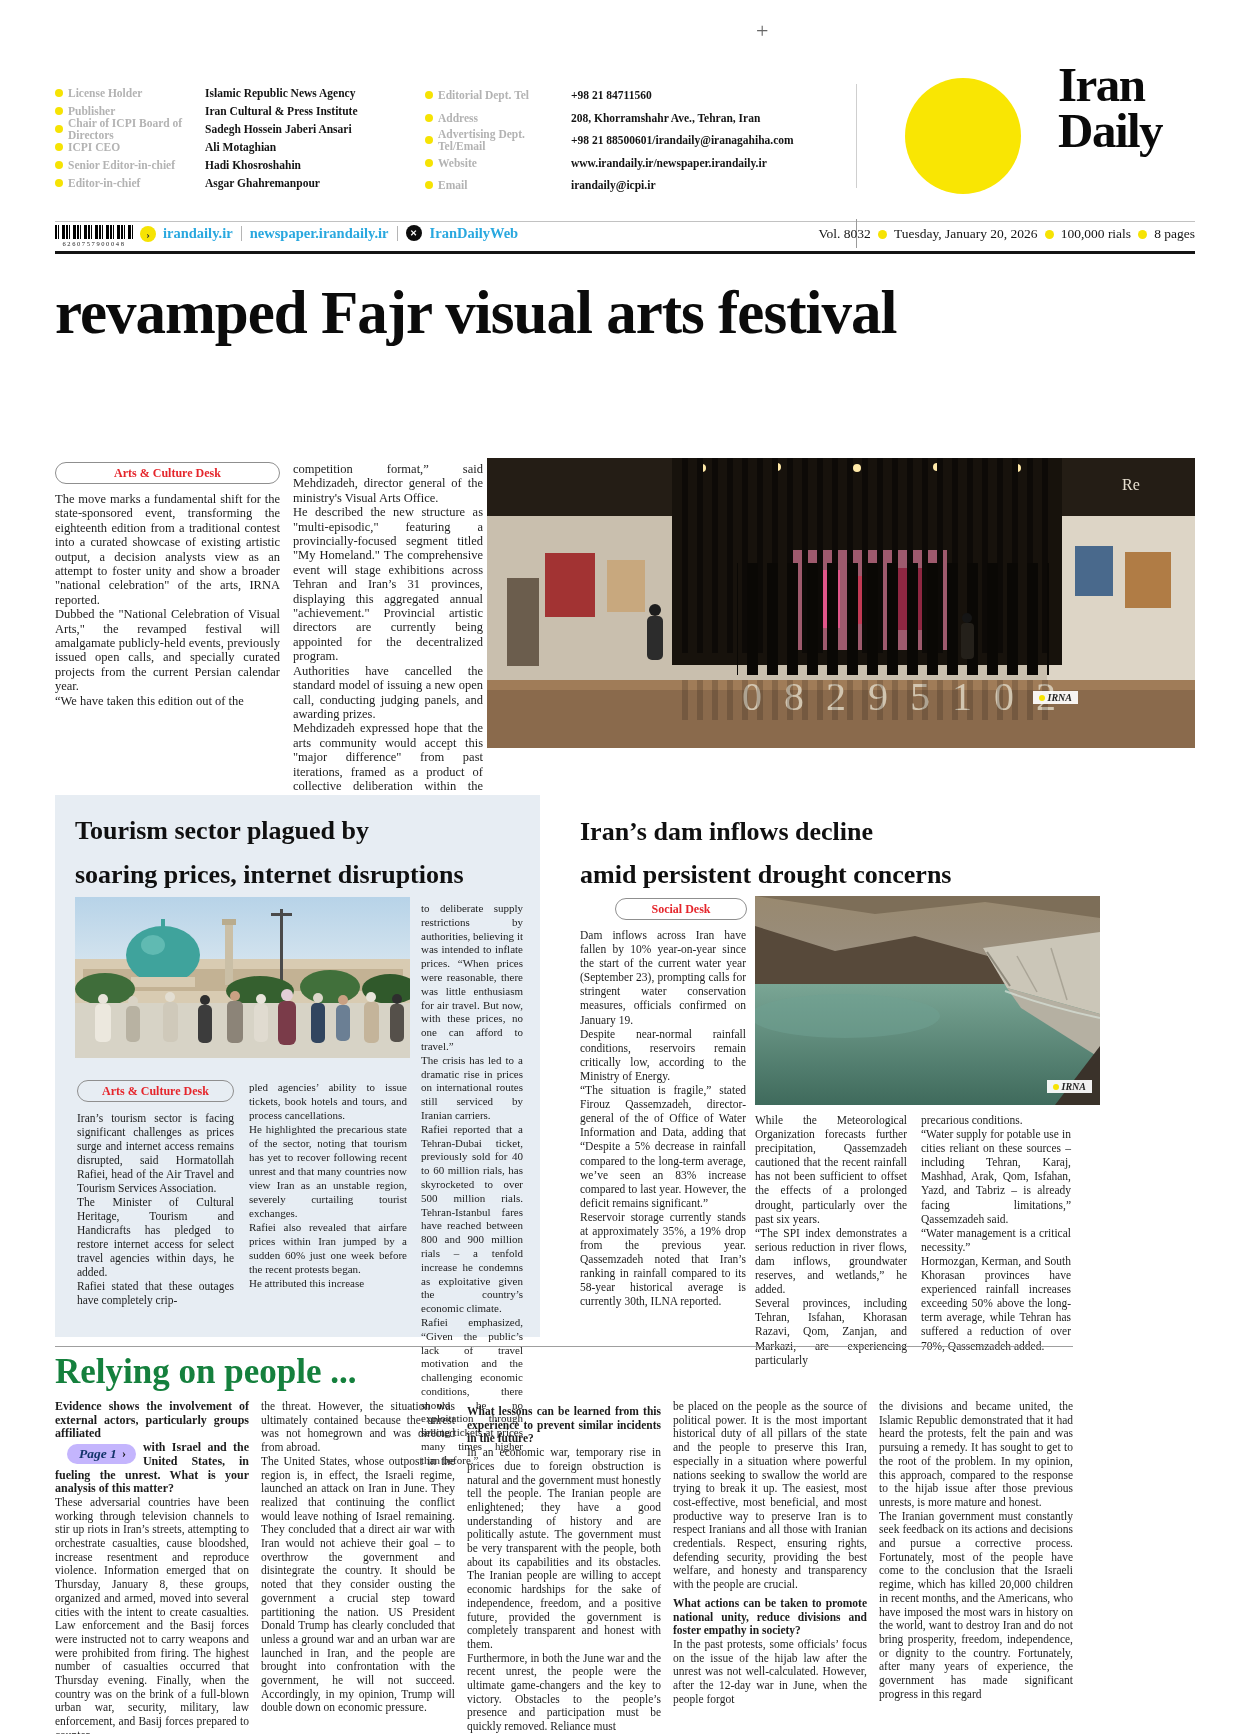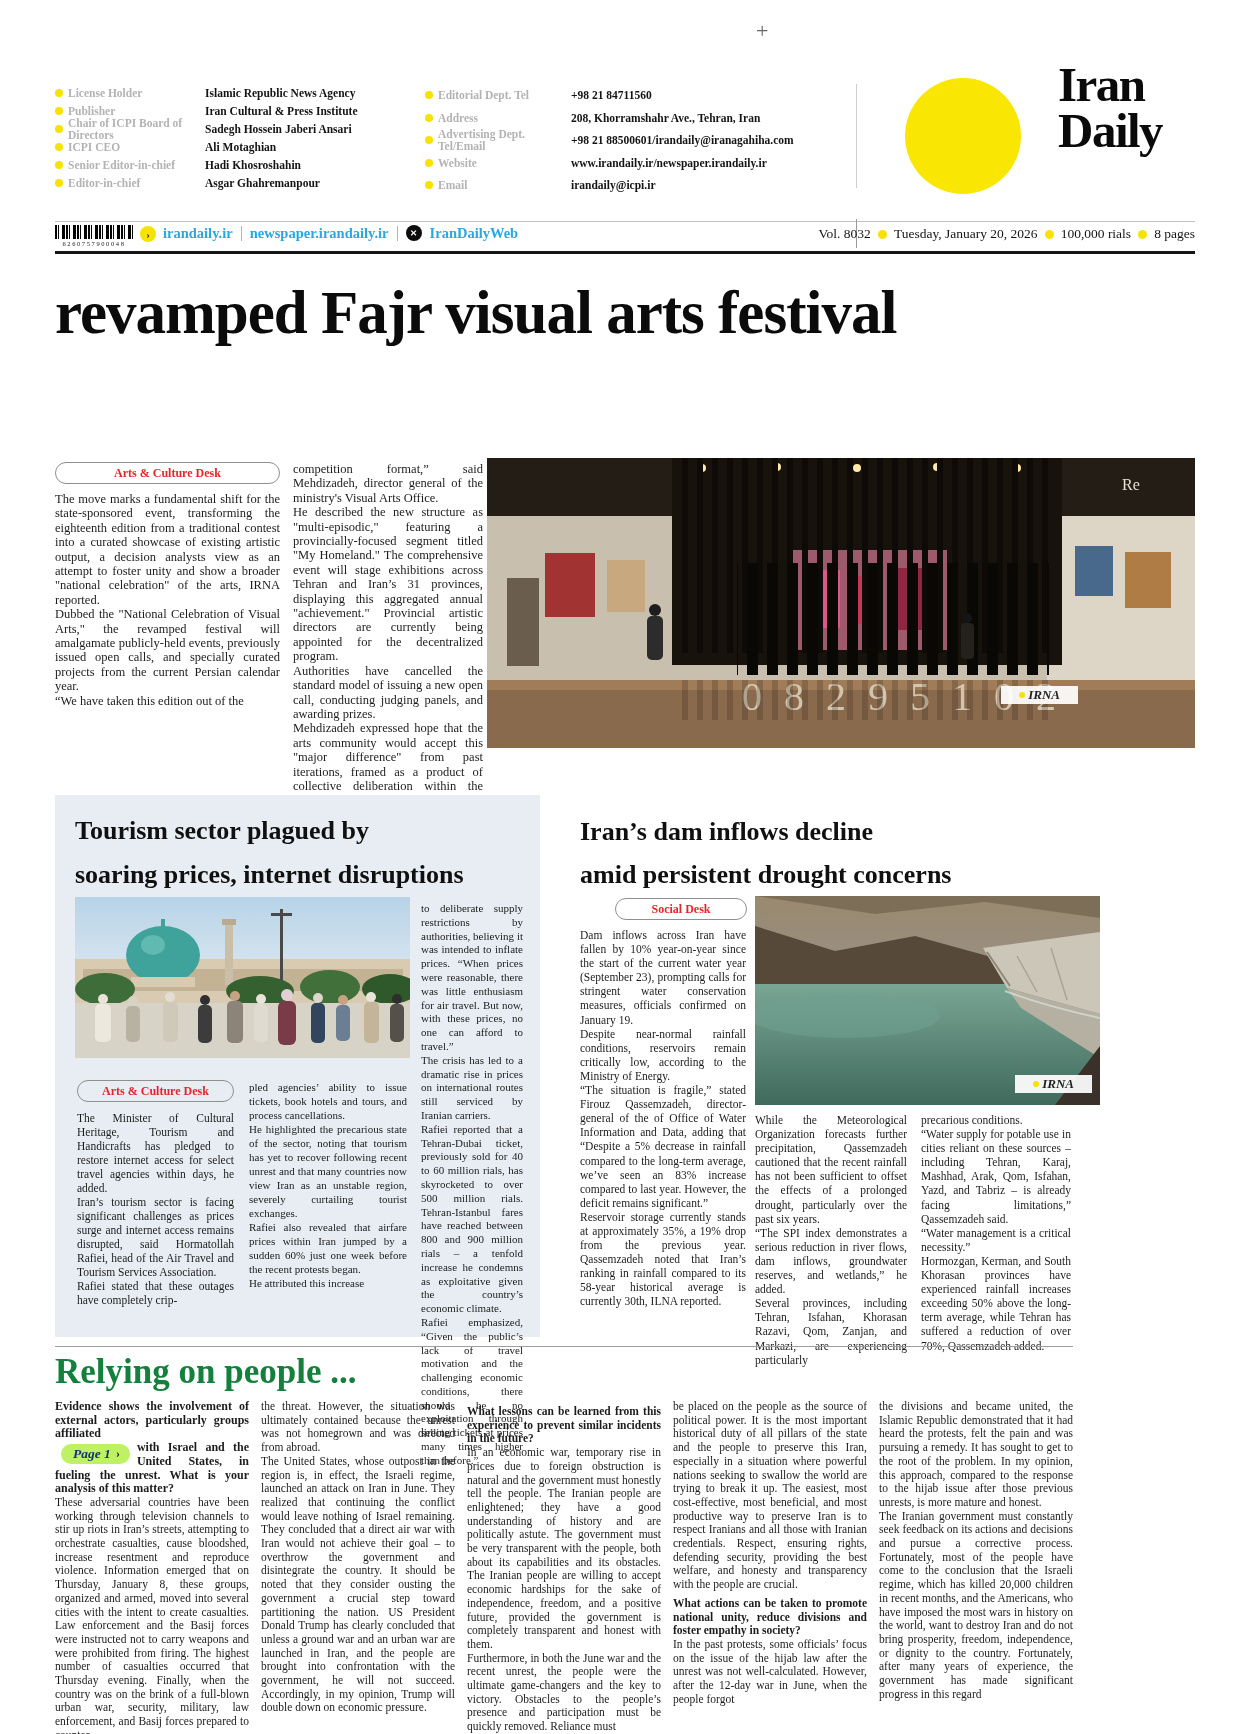--- a/index.html
+++ b/index.html
@@ -51,21 +51,21 @@
             letter-spacing:-1px;color:#0b0b0b;}
   .desk-badge{height:22px;border:1px solid #8f8f8f;border-radius:12px;color:#e5252b;
               font-size:12px;font-weight:bold;text-align:center;line-height:20px;background:transparent;}
   .lead-badge{left:55px;top:462px;width:225px;}
   .body-col p{margin:0;text-align:justify;}
   .lead-col1{left:55px;top:492px;width:225px;font-size:12.5px;line-height:14.4px;}
   .lead-col2{left:293px;top:462px;width:190px;font-size:12.5px;line-height:14.4px;}
   .photo{overflow:hidden;}
   .lead-photo{left:487px;top:458px;width:708px;height:290px;}
   .credit-tag{position:absolute;display:flex;align-items:center;gap:3px;background:rgba(255,255,255,.93);
-              padding:1px 18px;font-style:italic;font-weight:bold;font-size:13px;color:#222;}
+              padding:1px 6px;font-style:italic;font-weight:bold;font-size:10px;color:#222;}
   .ydot.small{width:6px;height:6px;}
   .lead-credit{right:117px;bottom:44px;}
   .dam-credit{right:8px;bottom:12px;}
 
   
   .tourism-panel{left:55px;top:795px;width:485px;height:542px;background:#e7edf3;}
   .sec-headline{margin:0;font-weight:bold;color:#101010;}
   .t-headline{left:20px;top:14px;font-size:26px;line-height:44px;}
   .t-photo{left:20px;top:102px;width:335px;height:161px;}
   .t-badge{left:22px;top:285px;width:157px;}
@@ -84,22 +84,22 @@
   .dam-region .abs{position:absolute;}
 
   
   .divider2{left:55px;top:1346px;width:1018px;height:1px;background:#9f9f9f;}
   .iv-headline{left:55px;top:1352px;margin:0;font-size:35px;font-weight:bold;color:#15803d;}
   .iv-col{top:1400px;width:194px;font-size:11.5px;line-height:13.7px;}
   .iv-col p{margin:0;text-align:justify;}
   .iv-col p.q{font-weight:bold;margin-top:5px;}
   .iv-c1{left:55px;} .iv-c2{left:261px;} .iv-c3{left:467px;} .iv-c4{left:673px;} .iv-c5{left:879px;}
   .intro{font-size:12px;font-weight:bold;text-align:justify;margin:0;}
-  .page-badge{float:left;display:inline-flex;align-items:center;gap:5px;background:#bef264;
-              border-radius:13px;padding:3px 10px 3px 12px;margin:3px 7px 2px 6px;cursor:pointer;}
+  .page-badge{float:left;display:inline-flex;align-items:center;gap:5px;background:#c4b5fd;
+              border-radius:13px;padding:3px 10px 3px 12px;margin:3px 7px 2px 12px;cursor:pointer;}
   .page-badge em{font-size:13.5px;font-weight:bold;color:#14356b;}
   .page-badge .chev{font-style:normal;font-weight:bold;font-size:12px;color:#111;}
 
   svg{display:block;}
 </style>
 </head>
 <body>
 
 <div id="page">
 
@@ -309,22 +309,22 @@
             <rect x="261" y="108" width="14" height="36" rx="5" fill="#6b7f94"></rect>
           <circle cx="296" cy="100" r="5" fill="#e8e4da"></circle>
             <rect x="289" y="105" width="15" height="41" rx="5" fill="#c4b49a"></rect>
           <circle cx="322" cy="102" r="5" fill="#2e2e2e"></circle>
             <rect x="315" y="107" width="14" height="38" rx="5" fill="#55504a"></rect>
         </g>
       </svg>
     </figure>
     <div class="abs desk-badge t-badge">Arts &amp; Culture Desk</div>
     <div class="abs body-col t-col1">
+        <p>Iran’s tourism sector is facing significant challenges as prices surge and internet access remains disrupted, said Hormatollah Rafiei, head of the Air Travel and Tourism Services Association.</p>
         <p>The Minister of Cultural Heritage, Tourism and Handicrafts has pledged to restore internet access for select travel agencies within days, he added.</p>
-        <p>Iran’s tourism sector is facing significant challenges as prices surge and internet access remains disrupted, said Hormatollah Rafiei, head of the Air Travel and Tourism Services Association.</p>
         <p>Rafiei stated that these outages have completely crip-</p>
       </div>
     <div class="abs body-col t-col2">
         <p>pled agencies’ ability to issue tickets, book hotels and tours, and process cancellations.</p>
         <p>He highlighted the precarious state of the sector, noting that tourism has yet to recover following recent unrest and that many countries now view Iran as an unstable region, severely curtailing tourist exchanges.</p>
         <p>Rafiei also revealed that airfare prices within Iran jumped by a sudden 60% just one week before the recent protests began.</p>
         <p>He attributed this increase</p>
       </div>
     <div class="abs body-col t-col3">
         <p>to deliberate supply restrictions by authorities, believing it was intended to inflate prices. “When prices were reasonable, there was little enthusiasm for air travel. But now, with these prices, no one can afford to travel.”</p>

